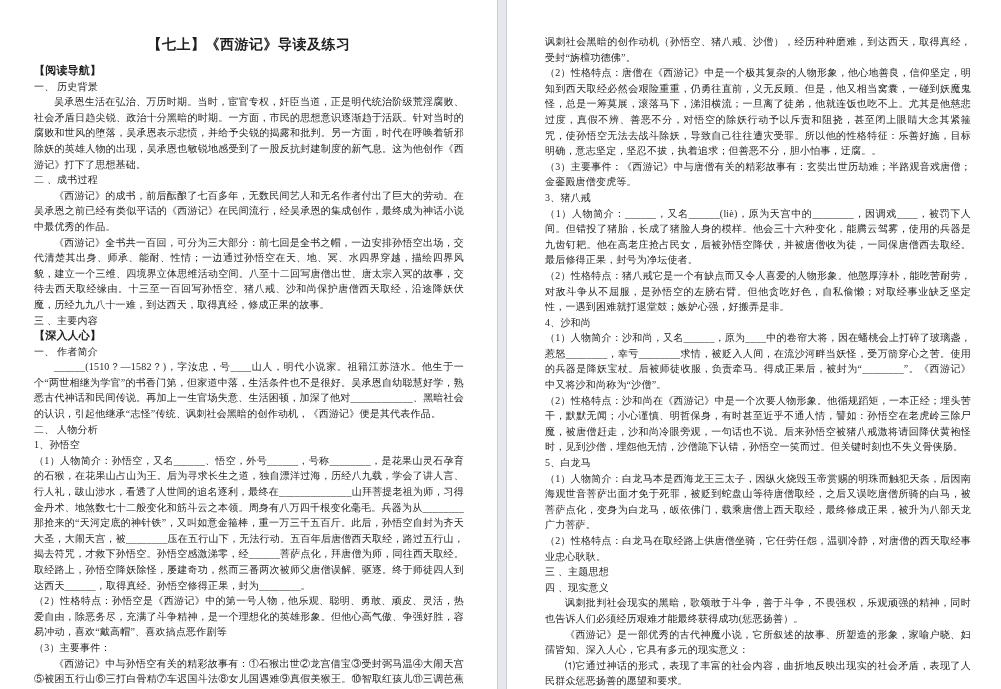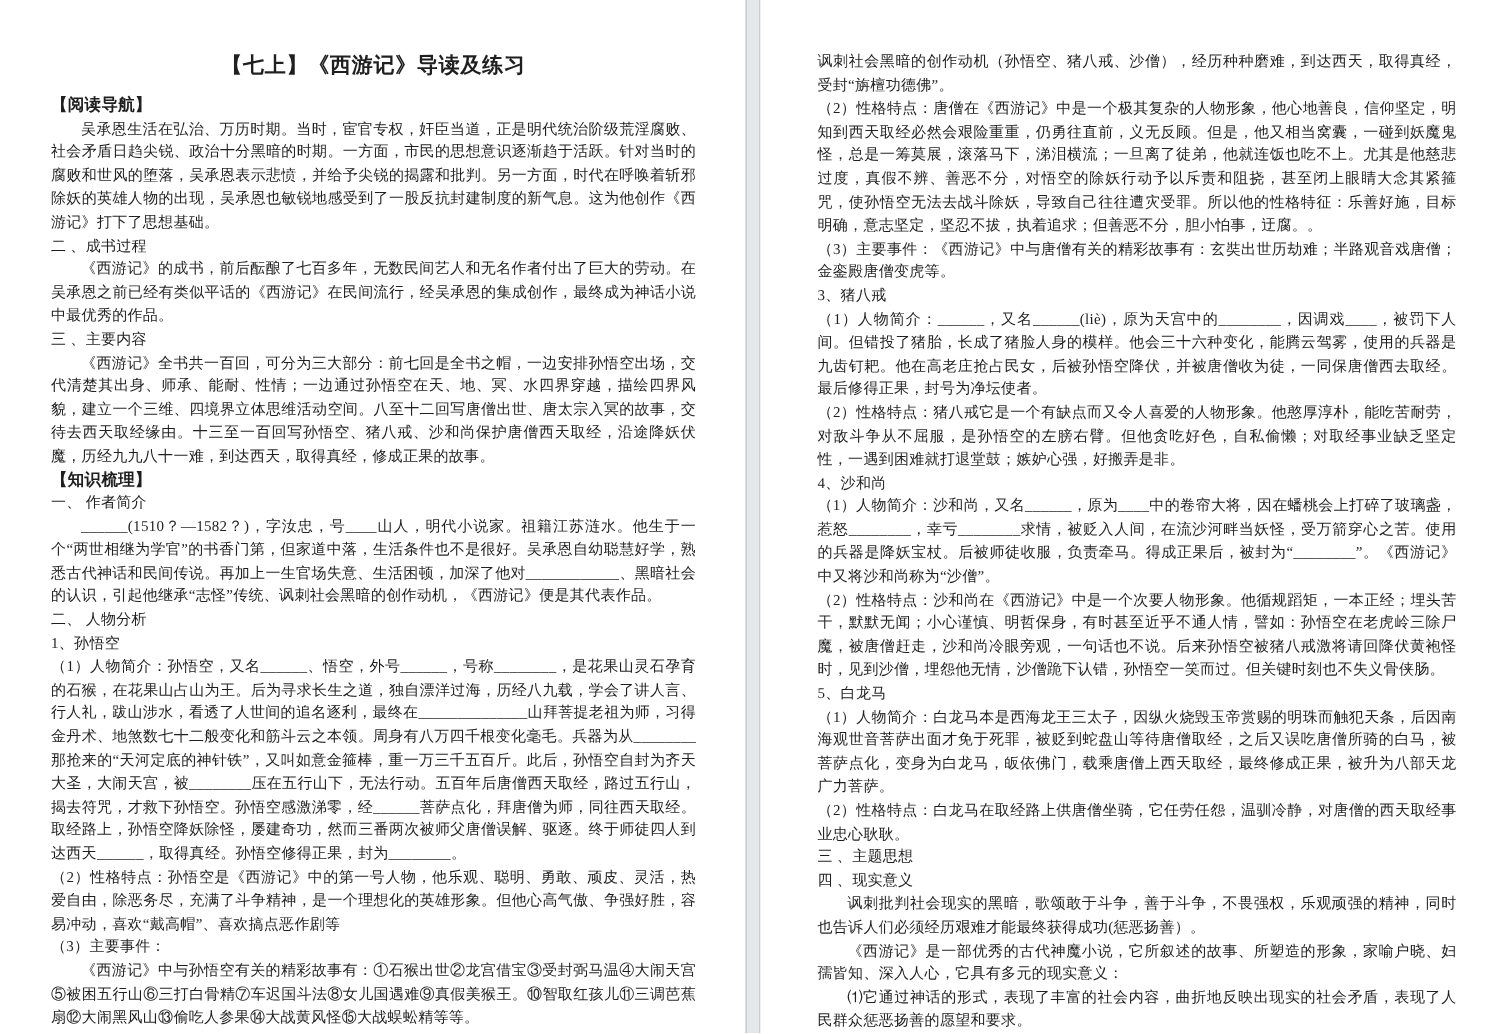--- a/index.html
+++ b/index.html
@@ -61,26 +61,27 @@
     text-indent: 2em;
   }
 </style>
 </head>
 <body>
 
 <div class="viewport">
   <div class="page page-left" id="left-page">
       <div class="blk title">【七上】《西游记》导读及练习</div>
       <div class="blk heading">【阅读导航】</div>
+      <div class="blk item">一、 历史背景</div>
       <div class="blk para">吴承恩生活在弘治、万历时期。当时，宦官专权，奸臣当道，正是明代统治阶级荒淫腐败、社会矛盾日趋尖锐、政治十分黑暗的时期。一方面，市民的思想意识逐渐趋于活跃。针对当时的腐败和世风的堕落，吴承恩表示悲愤，并给予尖锐的揭露和批判。另一方面，时代在呼唤着斩邪除妖的英雄人物的出现，吴承恩也敏锐地感受到了一股反抗封建制度的新气息。这为他创作《西游记》打下了思想基础。</div>
       <div class="blk item">二 、成书过程</div>
       <div class="blk para">《西游记》的成书，前后酝酿了七百多年，无数民间艺人和无名作者付出了巨大的劳动。在吴承恩之前已经有类似平话的《西游记》在民间流行，经吴承恩的集成创作，最终成为神话小说中最优秀的作品。</div>
+      <div class="blk para">《西游记》全书共一百回，可分为三大部分：前七回是全书之帽，一边安排孙悟空出场，交代清楚其出身、师承、能耐、性情；一边通过孙悟空在天、地、冥、水四界穿越，描绘四界风貌，建立一个三维、四境界立体思维活动空间。八至十二回写唐僧出世、唐太宗入冥的故事，交待去西天取经缘由。十三至一百回写孙悟空、猪八戒、沙和尚保护唐僧西天取经，沿途降妖伏魔，历经九九八十一难，到达西天，取得真经，修成正果的故事。</div>
       <div class="blk item">三 、主要内容</div>
-      <div class="blk para">《西游记》全书共一百回，可分为三大部分：前七回是全书之帽，一边安排孙悟空出场，交代清楚其出身、师承、能耐、性情；一边通过孙悟空在天、地、冥、水四界穿越，描绘四界风貌，建立一个三维、四境界立体思维活动空间。八至十二回写唐僧出世、唐太宗入冥的故事，交待去西天取经缘由。十三至一百回写孙悟空、猪八戒、沙和尚保护唐僧西天取经，沿途降妖伏魔，历经九九八十一难，到达西天，取得真经，修成正果的故事。</div>
-      <div class="blk heading">【知识梳理】</div>
+      <div class="blk heading">【深入人心】</div>
       <div class="blk item">一、 作者简介</div>
       <div class="blk para">______(1510？—1582？)，字汝忠，号____山人，明代小说家。祖籍江苏涟水。他生于一个“两世相继为学官”的书香门第，但家道中落，生活条件也不是很好。吴承恩自幼聪慧好学，熟悉古代神话和民间传说。再加上一生官场失意、生活困顿，加深了他对____________、黑暗社会的认识，引起他继承“志怪”传统、讽刺社会黑暗的创作动机，《西游记》便是其代表作品。</div>
       <div class="blk item">二、 人物分析</div>
       <div class="blk item">1、孙悟空</div>
       <div class="blk item">（1）人物简介：孙悟空，又名______、悟空，外号______，号称________，是花果山灵石孕育的石猴，在花果山占山为王。后为寻求长生之道，独自漂洋过海，历经八九载，学会了讲人言、行人礼，跋山涉水，看透了人世间的追名逐利，最终在______________山拜菩提老祖为师，习得金丹术、地煞数七十二般变化和筋斗云之本领。周身有八万四千根变化毫毛。兵器为从________那抢来的“天河定底的神针铁”，又叫如意金箍棒，重一万三千五百斤。此后，孙悟空自封为齐天大圣，大闹天宫，被________压在五行山下，无法行动。五百年后唐僧西天取经，路过五行山，揭去符咒，才救下孙悟空。孙悟空感激涕零，经______菩萨点化，拜唐僧为师，同往西天取经。取经路上，孙悟空降妖除怪，屡建奇功，然而三番两次被师父唐僧误解、驱逐。终于师徒四人到达西天______，取得真经。孙悟空修得正果，封为________。</div>
       <div class="blk item">（2）性格特点：孙悟空是《西游记》中的第一号人物，他乐观、聪明、勇敢、顽皮、灵活，热爱自由，除恶务尽，充满了斗争精神，是一个理想化的英雄形象。但他心高气傲、争强好胜，容易冲动，喜欢“戴高帽”、喜欢搞点恶作剧等</div>
       <div class="blk item">（3）主要事件：</div>
       <div class="blk para">《西游记》中与孙悟空有关的精彩故事有：①石猴出世②龙宫借宝③受封弼马温④大闹天宫⑤被困五行山⑥三打白骨精⑦车迟国斗法⑧女儿国遇难⑨真假美猴王。⑩智取红孩儿⑪三调芭蕉扇⑫大闹黑风山⑬偷吃人参果⑭大战黄风怪⑮大战蜈蚣精等等。</div>
     </div>
   <div class="gutter"></div>

